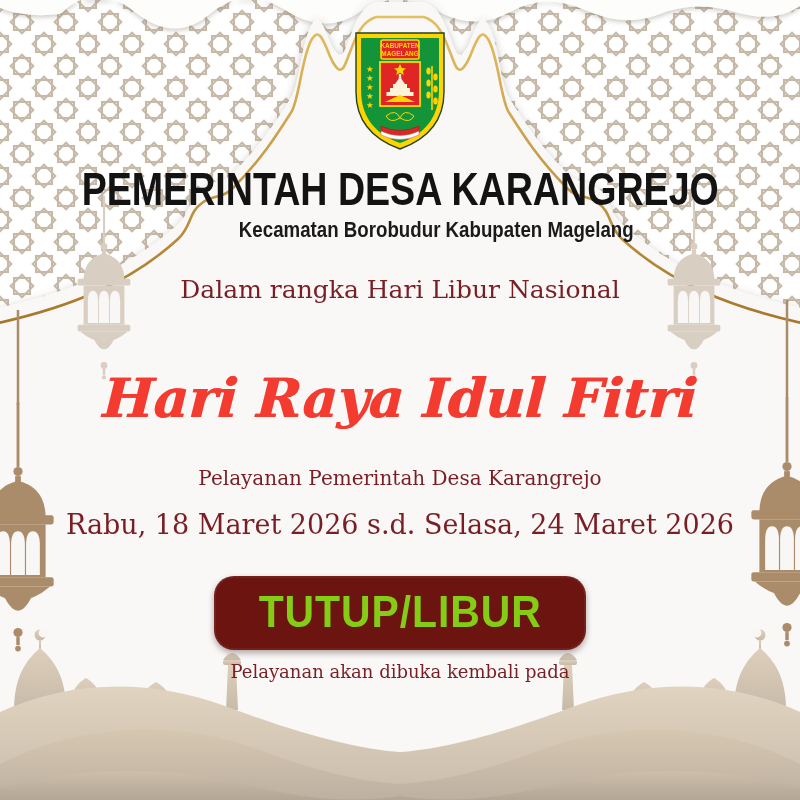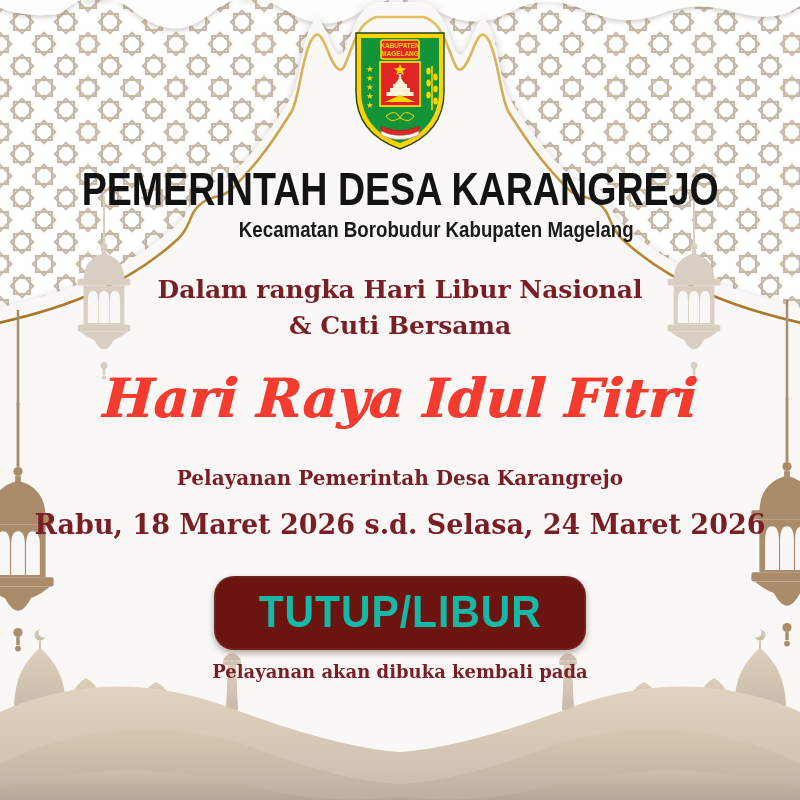--- a/index.html
+++ b/index.html
@@ -11,32 +11,32 @@
   .txt{position:absolute;left:0;width:800px;text-align:center;z-index:6;}
   .title{
     top:163px;color:#131313;font-weight:900;font-size:47px;line-height:1.12;
     font-family:"Liberation Sans",sans-serif;letter-spacing:0px;
   }
   .title .cond{display:inline-block;transform:scaleX(0.80);white-space:nowrap;}
   .subtitle{
     top:217px;color:#1a1a1a;font-weight:700;font-size:22px;margin-left:36px;
   }
   .subtitle .cond{display:inline-block;transform:scaleX(0.85);white-space:nowrap;}
-  .maroon{color:#7a1e25;font-family:"DejaVu Serif","Liberation Serif",serif;font-weight:700;}
+  .maroon{color:#7a1e25;font-family:"DejaVu Serif","Liberation Serif",serif;font-weight:400;}
   .intro{top:272px;font-size:25px;line-height:1.45;}
   .script{
     top:366px;font-size:54px;color:#f43b30;font-style:italic;font-weight:700;
     font-family:"DejaVu Serif","Liberation Serif",serif;
     text-shadow:1px 0 0 #f43b30;transform:skewX(-3deg);
   }
   .service{top:466px;font-size:20px;}
   .dates{top:509px;font-size:27px;}
   .badge-wrap{top:576px;}
   .badge{
-    display:inline-block;background:#6b1410;color:#14b8a6;
+    display:inline-block;background:#6b1410;color:#84cc16;
     font-weight:900;font-size:44px;line-height:1;
     padding:14px 34px 16px 34px;border-radius:20px;
     box-shadow:0 3px 6px rgba(40,8,6,0.35), inset 0 0 0 2px rgba(255,255,255,0.06);
     letter-spacing:1px;
   }
   .badge .cond{display:inline-block;transform:scaleX(0.93);white-space:nowrap;}
   .reopen{top:660px;font-size:18px;line-height:1.35;}
   .logo-box{position:absolute;left:352px;top:30px;width:96px;height:122px;z-index:6;}
 </style>
 </head>
@@ -253,21 +253,20 @@
   </div>
 
   <div class="txt title">
     <span class="cond">PEMERINTAH DESA KARANGREJO</span>
   </div>
   <div class="txt subtitle">
     <span class="cond">Kecamatan Borobudur Kabupaten Magelang</span>
   </div>
   <div class="txt intro maroon">
     <div>Dalam rangka Hari Libur Nasional</div>
-    <div>&amp; Cuti Bersama</div>
   </div>
   <div class="txt script">Hari Raya Idul Fitri</div>
   <div class="txt service maroon">Pelayanan Pemerintah Desa Karangrejo</div>
   <div class="txt dates maroon">Rabu, 18 Maret 2026 s.d. Selasa, 24 Maret 2026</div>
   <div class="txt badge-wrap">
     <span class="badge">
       <span class="cond">TUTUP/LIBUR</span>
     </span>
   </div>
   <div class="txt reopen maroon">

